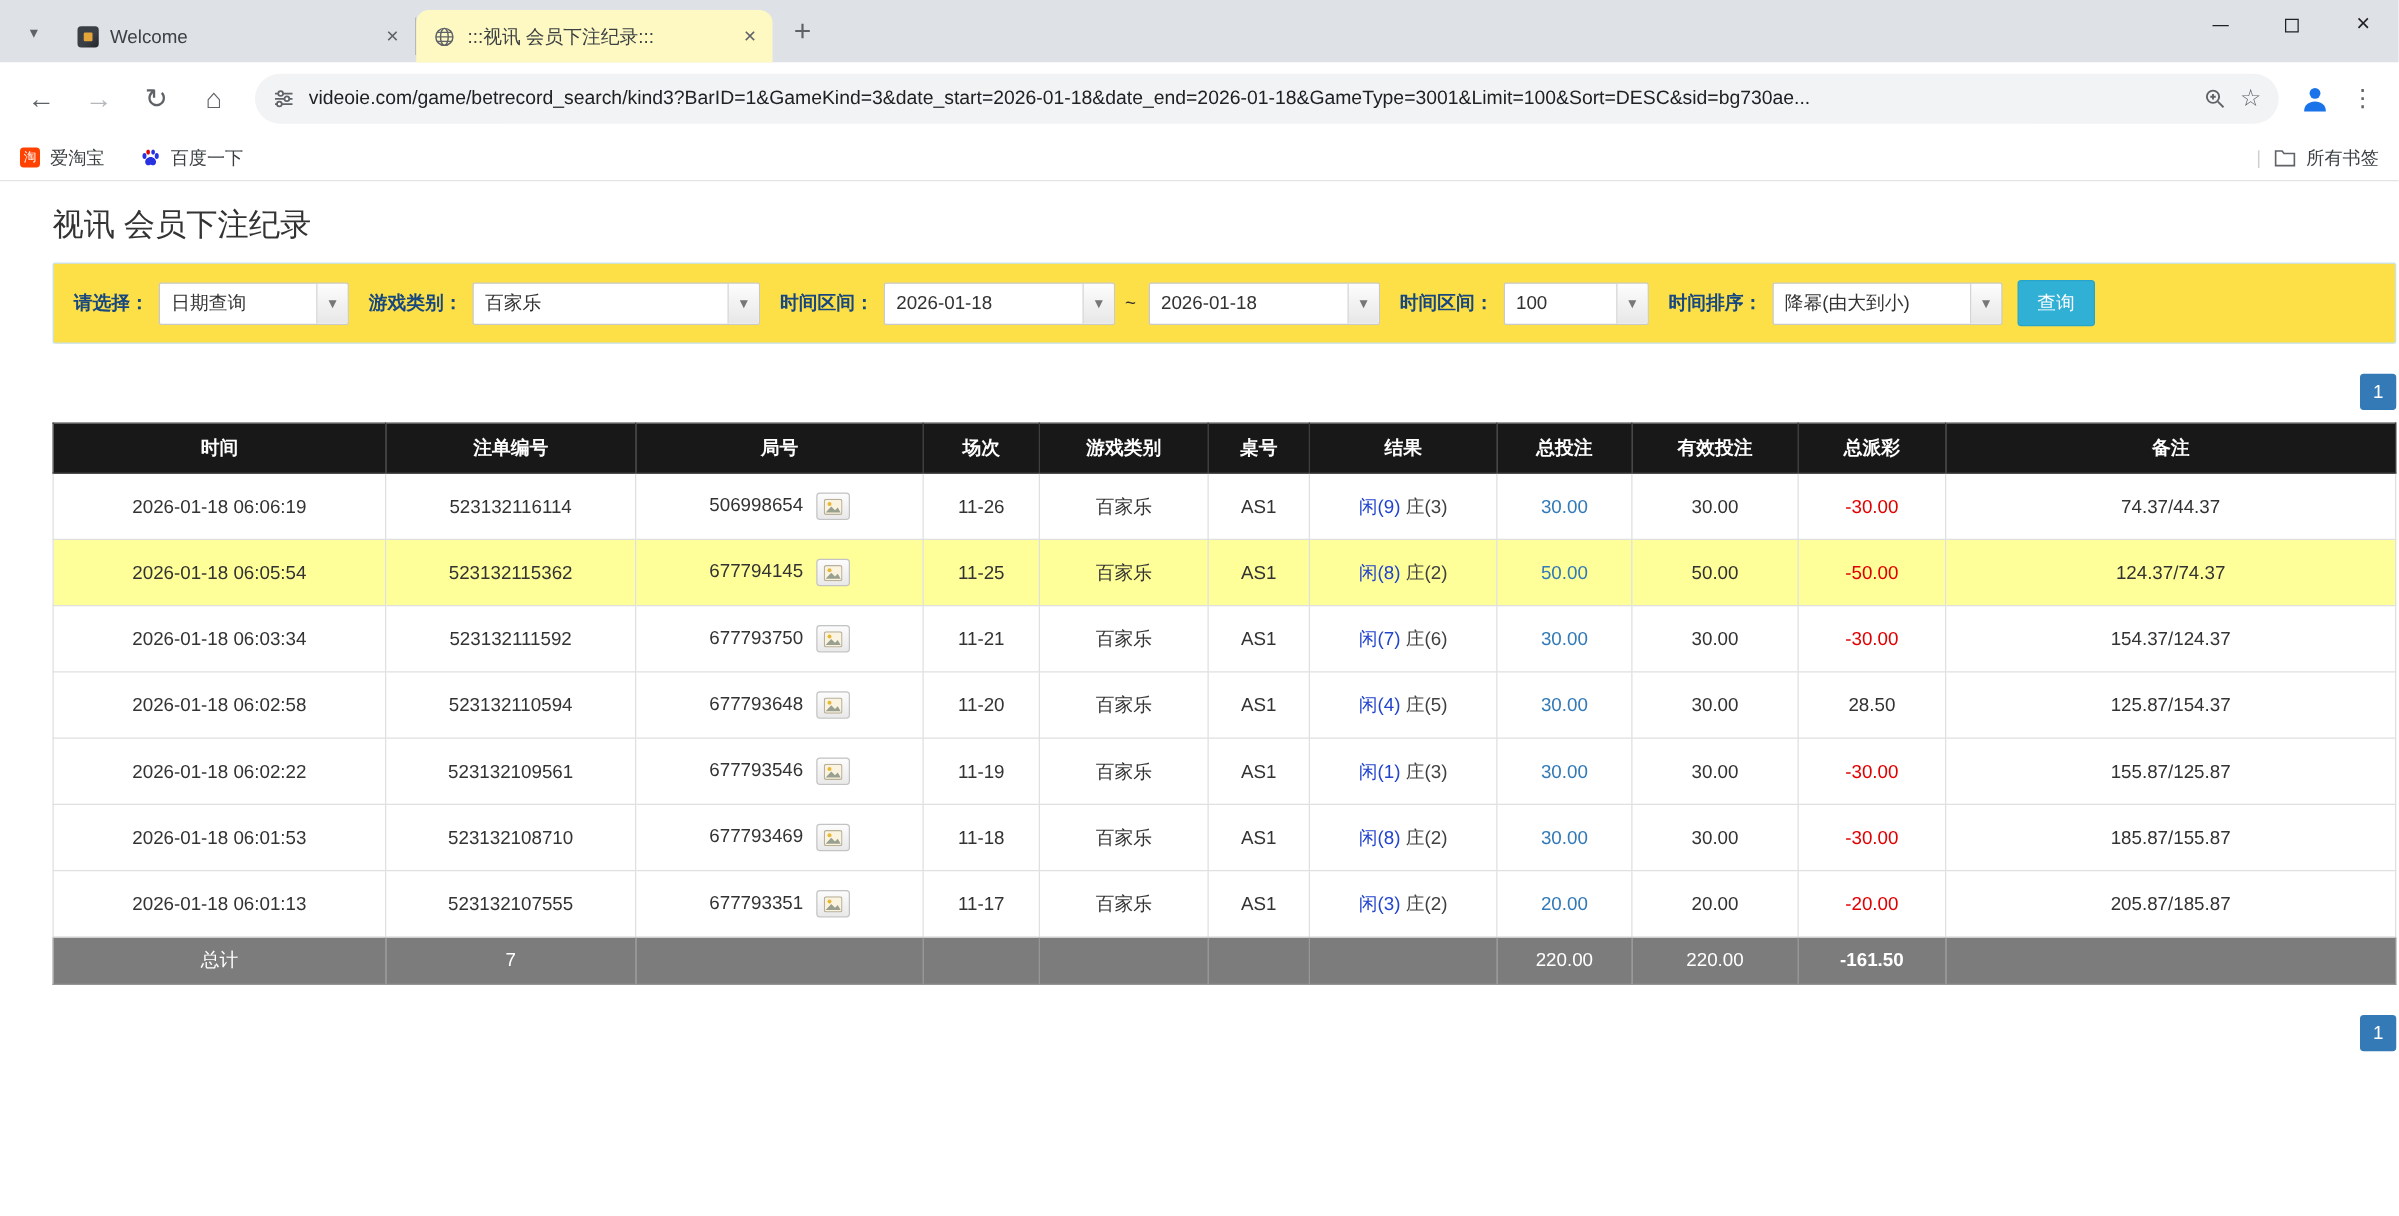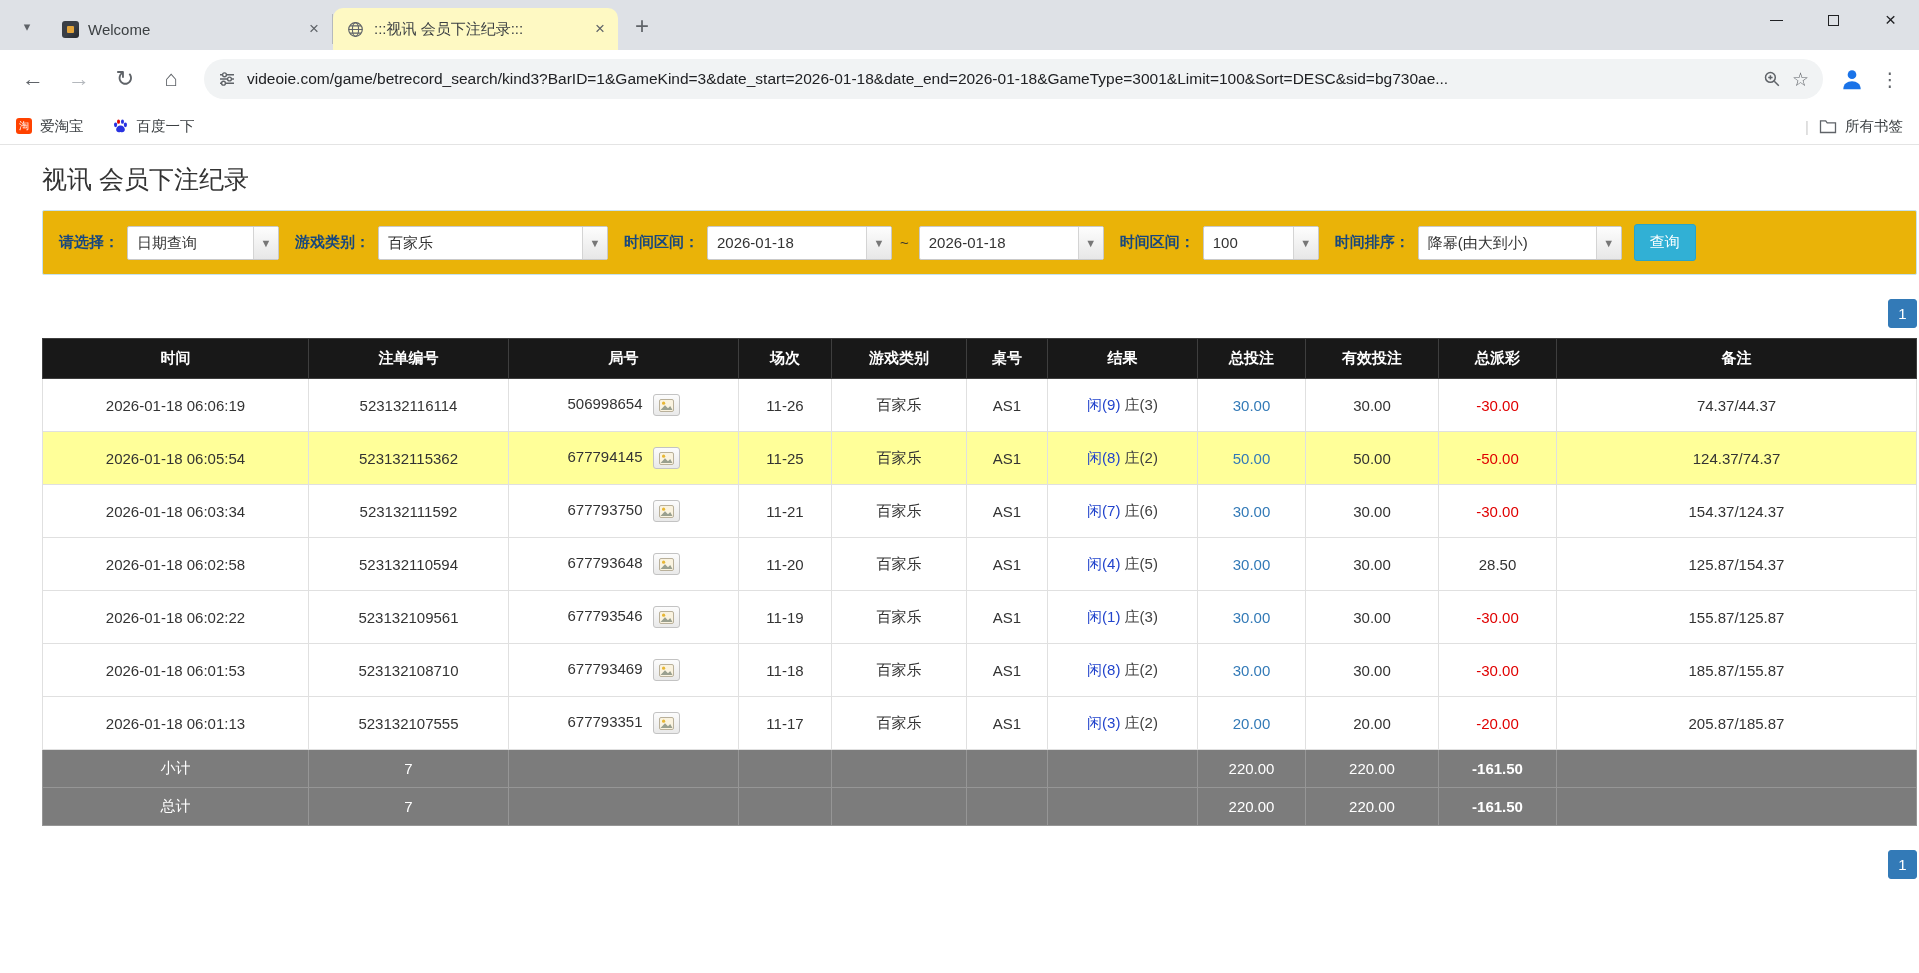--- a/index.html
+++ b/index.html
@@ -49,31 +49,31 @@
   .bm { display:flex; align-items:center; gap:8px; cursor:pointer; }
   .bm-ico-tb { width:16px; height:16px; background:#ff4200; border-radius:3px; color:#fff;
     font-size:10px; display:flex; align-items:center; justify-content:center; }
   .bm-right { margin-left:auto; display:flex; align-items:center; gap:10px; }
   .bm-sep { color:#d0d0d0; font-size:15px; }
 
   
   .page { padding:0 2px;margin-left:40px; }
   .page-title { font-size:25px; font-weight:500; color:#333; margin:18px 0 14px; }
 
-  .filters { background:#eab308; border:1px solid #c5e1ef; padding:13px 14px; display:flex;
+  .filters { background:#fde047; border:1px solid #c5e1ef; padding:13px 14px; display:flex;
     align-items:center; border-radius:2px; }
   .flabel { color:#17477e; font-weight:bold; font-size:15px; margin-left:16px; white-space:nowrap; }
   .flabel.first { margin-left:2px; }
   .combo { display:flex; height:34px; background:#fff; border:1px solid #c9c9c9; border-radius:2px;
     margin-left:8px; cursor:pointer; overflow:hidden; }
   .combo .val { flex:1; padding:0 9px; line-height:32px; font-size:15px; color:#333;
     white-space:nowrap; overflow:hidden; }
   .combo .caret { width:25px; border-left:1px solid #d4d4d4; background:linear-gradient(#fdfdfd,#e7e7e7);
     display:flex; align-items:center; justify-content:center; color:#777; font-size:11px; }
-  .w150{width:152px}.w230{width:230px}.w185{width:185px}.w115{width:116px}.w190{width:204px}
+  .w150{width:152px}.w230{width:230px}.w185{width:185px}.w115{width:116px}.w190{width:184px}
   .tilde { margin:0 2px 0 8px; font-size:15px; color:#333; }
   .search-btn { margin-left:12px; background:#31b0d5; border:1px solid #28a4c9; color:#fff;
     font-size:15px; padding:8px 15px; border-radius:3px; cursor:pointer;
     font-family:"Liberation Sans","DejaVu Sans",sans-serif; }
 
   .infobar { background:#dff0d8; border:1px solid #d2e8c2; margin-top:18px; padding:11px 14px;
     display:flex; align-items:center; justify-content:space-between; border-radius:2px; }
   .info-left { font-size:15px; color:#555; }
   .info-right { font-size:14px; color:#ff0000; }
 
@@ -406,45 +406,32 @@
           <td>AS1</td>
           <td><span class="res-p">闲(3)</span> <span class="res-b">庄(2)</span></td>
           <td><span class="bet-link">20.00</span></td>
           <td>20.00</td>
           <td class="neg">-20.00</td>
           <td>205.87/185.87</td>
         </tr>
       </tbody>
     <tfoot>
         <tr>
-          <td>小计</td>
+          <td>总计</td>
           <td>7</td>
           <td></td>
           <td></td>
           <td></td>
           <td></td>
           <td></td>
           <td>220.00</td>
           <td>220.00</td>
           <td class="neg-f">-161.50</td>
           <td></td>
         </tr>
-        <tr>
-          <td>总计</td>
-          <td>7</td>
-          <td></td>
-          <td></td>
-          <td></td>
-          <td></td>
-          <td></td>
-          <td>220.00</td>
-          <td>220.00</td>
-          <td class="neg-f">-161.50</td>
-          <td></td>
-        </tr>
       </tfoot>
   </table>
 
   <div class="pager-row bottom">
     <div class="page-btn">1</div>
   </div>
 
 </div>
 
 </body></html>

